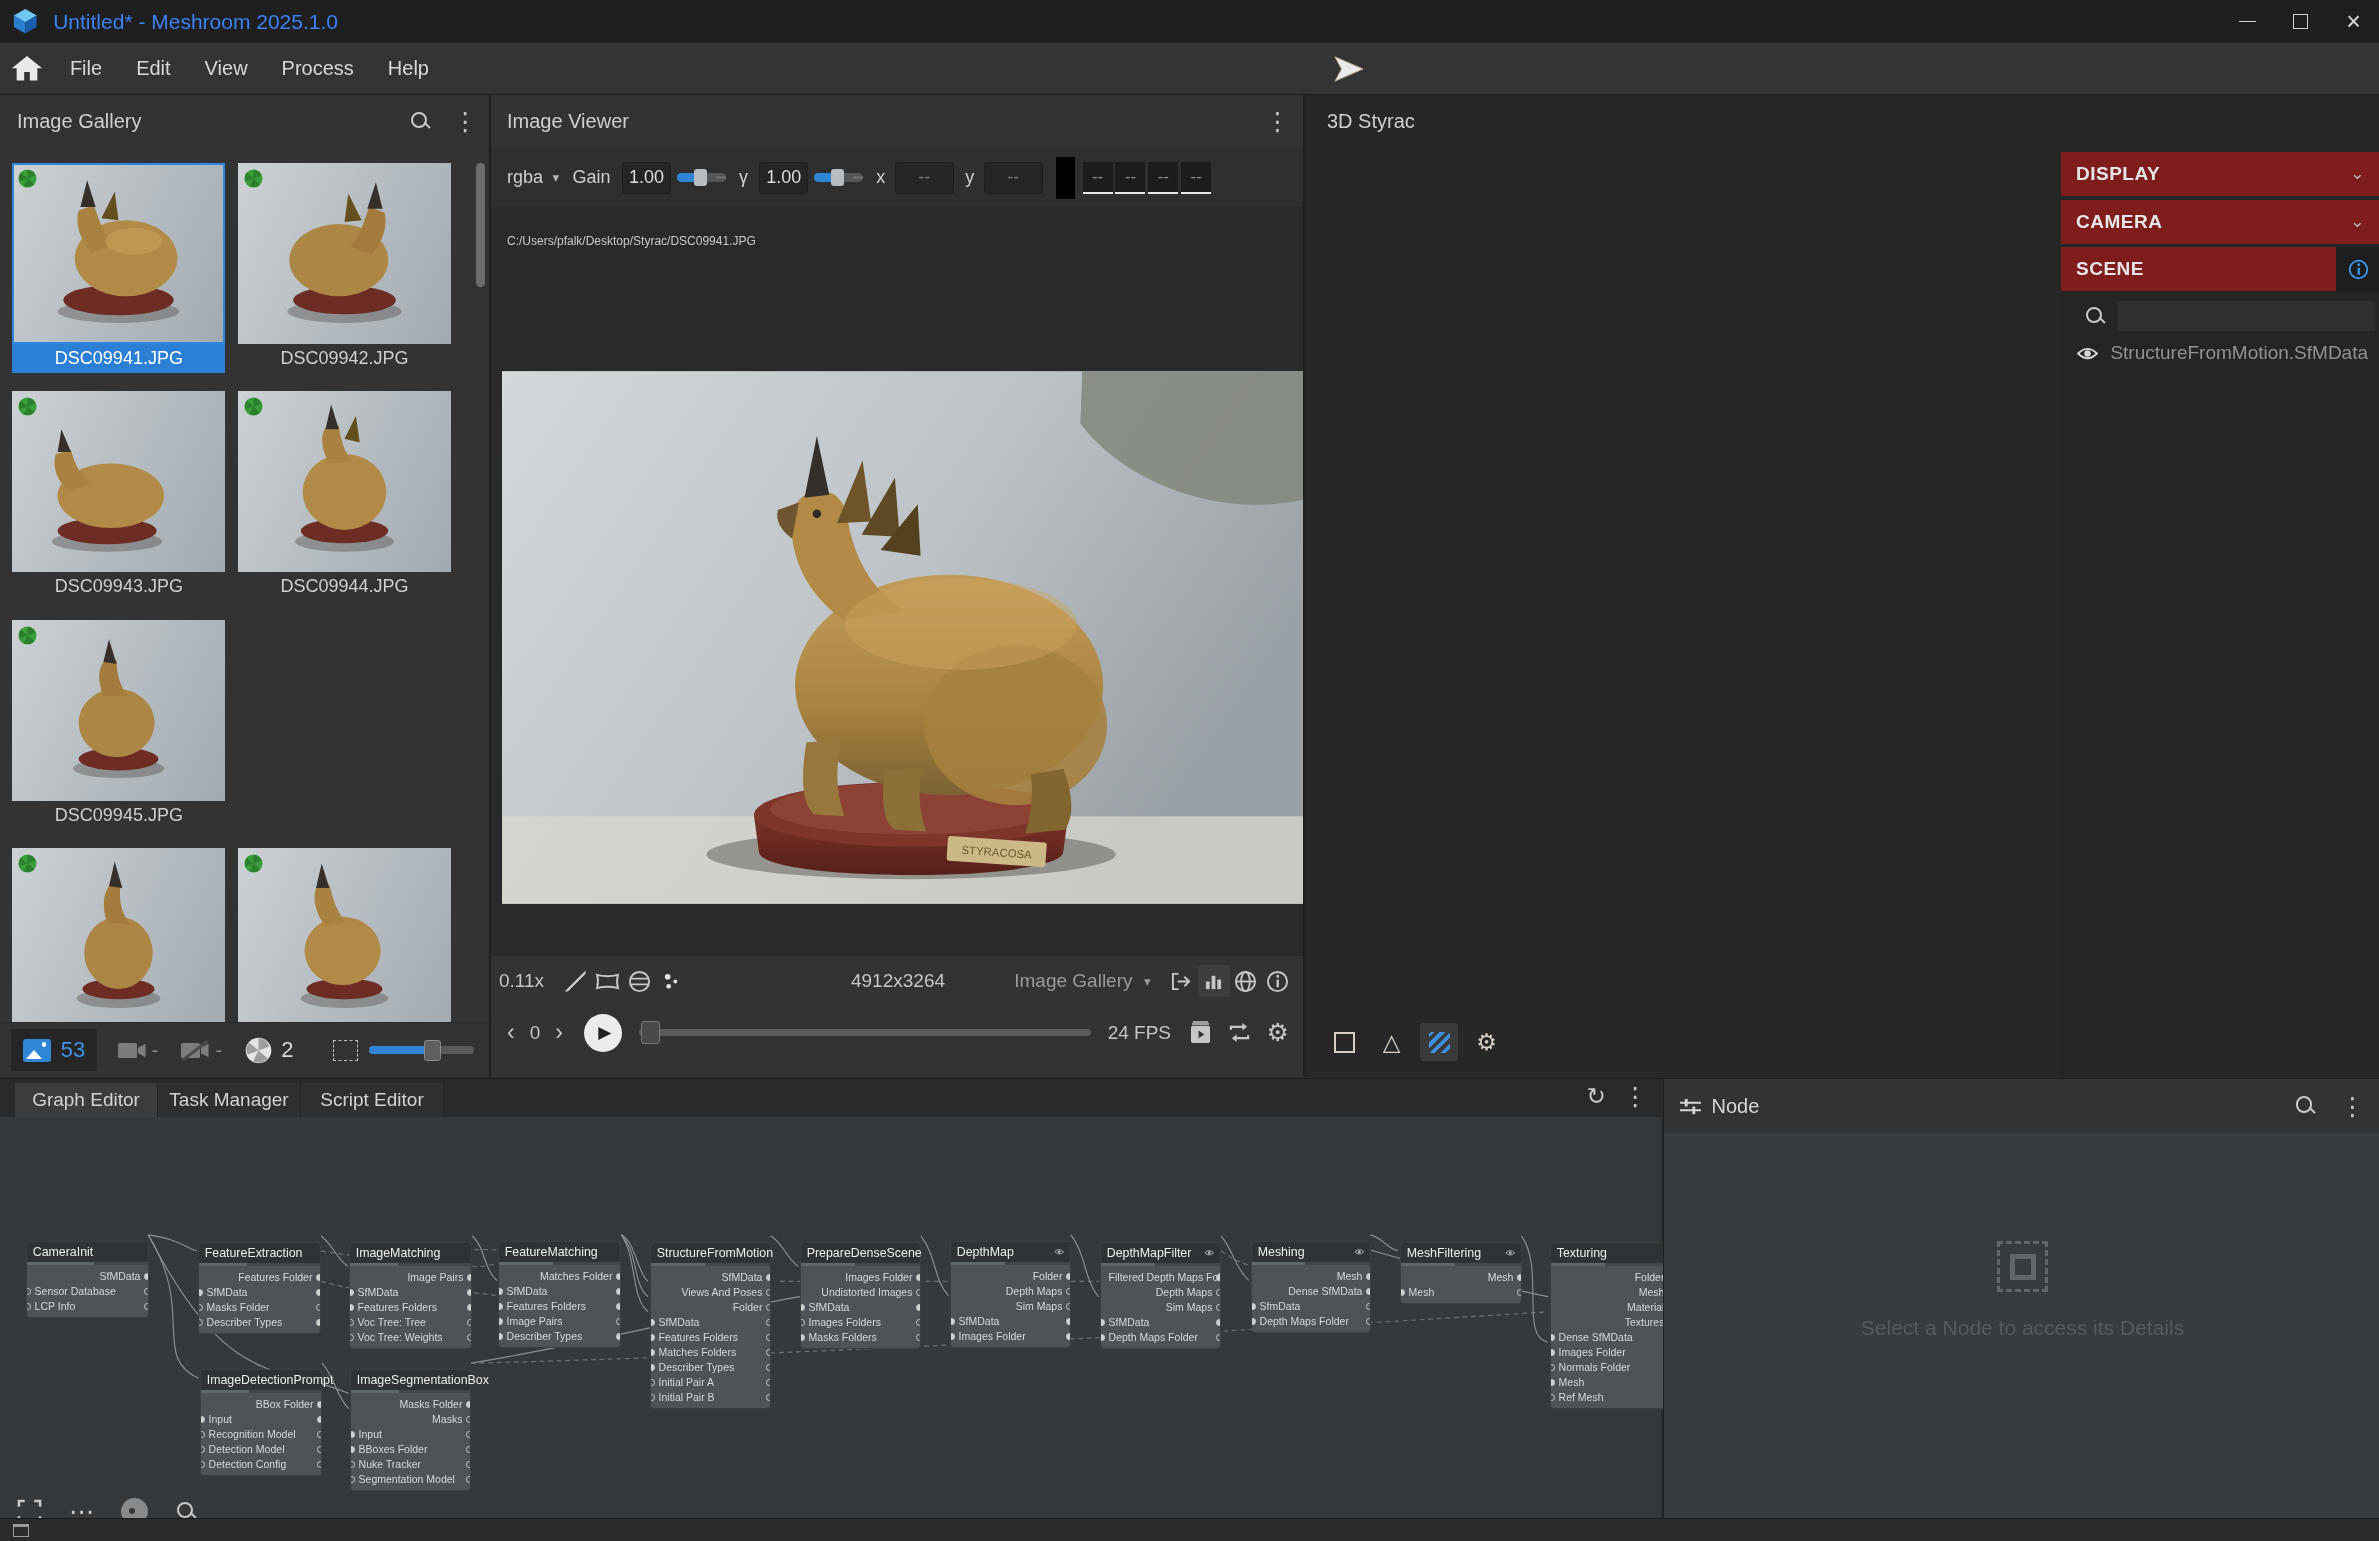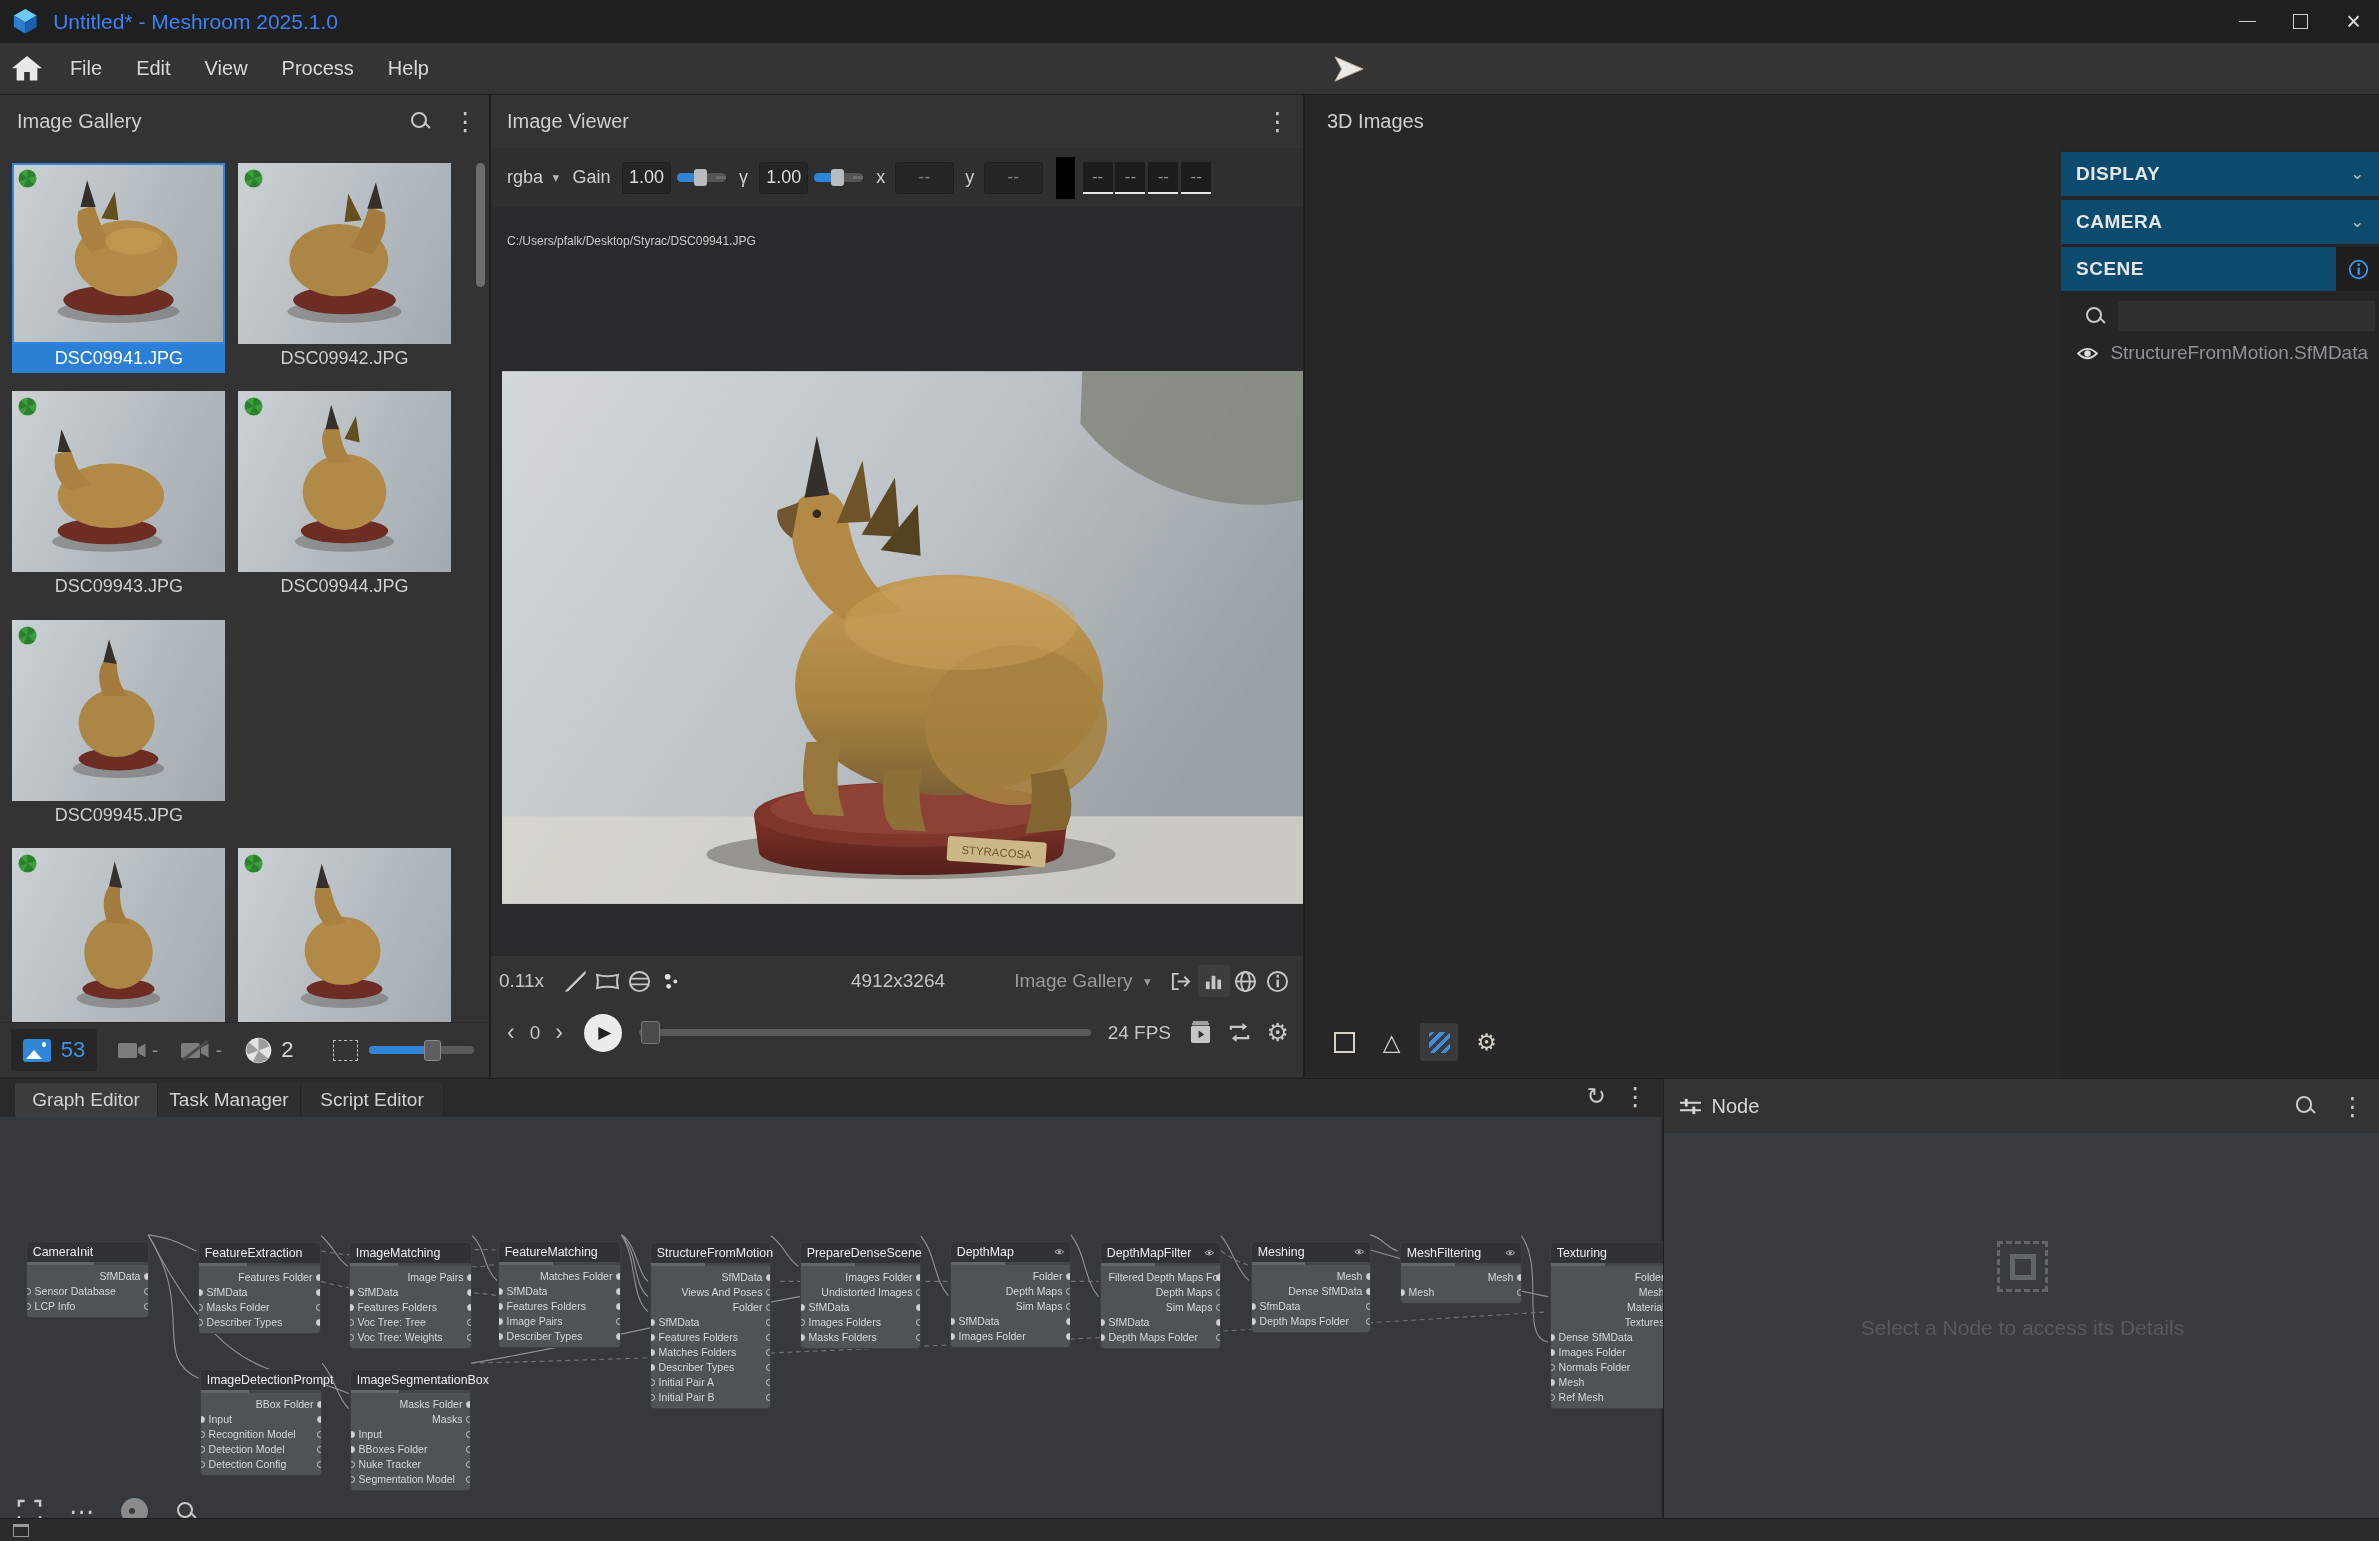--- a/index.html
+++ b/index.html
@@ -58,21 +58,21 @@
 .ico{display:inline-flex;align-items:center;justify-content:center;width:32px;height:32px;color:#c6c6c6}
 .hatch{width:21px;height:21px;background:repeating-linear-gradient(135deg,#c6c6c6 0 2.9px,transparent 2.9px 6.7px);clip-path:polygon(0 100%,100% 0,100% 35%,35% 100%,0 100%)}
 .hatch2{width:21px;height:21px;background:repeating-linear-gradient(135deg,#3f8fe0 0 3.8px,transparent 3.8px 7.6px);border-radius:2.9px}
 .chartbox{background:#3d3d3d;border-radius:2.9px}
 .playbtn{width:38px;height:38px;border-radius:50%;background:#ececec;color:#222;display:flex;align-items:center;justify-content:center;font-size:17px;padding-left:3.8px}
 .ptrack{position:relative;height:7.6px;border-radius:3.8px;background:#5a5a5a;flex:1;margin:0 17px}
 .pknob{position:absolute;left:1.9px;top:-7.6px;width:19px;height:23px;background:#4a4a4a;border:1px solid #777;border-radius:2.9px}
 
 #v3d{position:absolute;left:1305px;top:95px;width:1075px;height:982px;background:#272727}
 #props{position:absolute;right:0;top:53px;width:319px;height:929px;background:#252525}
-.prow3{height:44px;background:#0c4a6e;margin-bottom:3.8px;display:flex;align-items:center;font-size:19px;font-weight:bold;color:#e6e6e6;padding:0 15px;position:relative;letter-spacing:0.5px}
+.prow3{height:44px;background:#7f1d1d;margin-bottom:3.8px;display:flex;align-items:center;font-size:19px;font-weight:bold;color:#e6e6e6;padding:0 15px;position:relative;letter-spacing:0.5px}
 .chev{margin-left:auto;color:#bbb;font-size:17px;font-weight:normal}
 .infobox{position:absolute;right:0;top:0;width:44px;height:44px;background:#1e1e1e;display:flex;align-items:center;justify-content:center}
 .srow{display:flex;align-items:center;height:42px;padding-left:23px}
 .sinput{width:259px;height:32px;background:#303030;border:1px solid #262626;border-radius:1.9px;margin-left:9.5px}
 .scitem{display:flex;align-items:center;height:32px;padding-left:15px;color:#8f9396;font-size:19px}
 #v3dmodes{position:absolute;left:20px;top:928px;display:flex;align-items:center;gap:9.5px}
 .mico{width:38px;height:38px;display:flex;align-items:center;justify-content:center;color:#d6d0c7;font-size:23px}
 .sqico{width:21px;height:21px;border:2.4px solid #d6d0c7}
 .micobox{background:#3a3a3a;border-radius:2.9px}
 
@@ -486,21 +486,21 @@
             <path d="M16 1 L21 5 L16 9 Z M10 13 L5 17 L10 21 Z" fill="#c6c6c6"></path>
           </svg>
         </span>
       <span class="ico" style="margin:0 11.4px 0 5.7px;font-size:25px">⚙</span>
     </div>
     <div class="vline" style="left:812px;height:982px"></div>
   </div>
 
   <div id="v3d">
     <div class="phead">
-      <span style="margin-left:22px">3D Images</span>
+      <span style="margin-left:22px">3D Styrac</span>
     </div>
     <div id="props">
       <div style="height:3.8px"></div>
       <div class="prow3">
           <span>DISPLAY</span>
           <span class="chev">⌄</span>
         </div>
       <div class="prow3">
           <span>CAMERA</span>
           <span class="chev">⌄</span>

